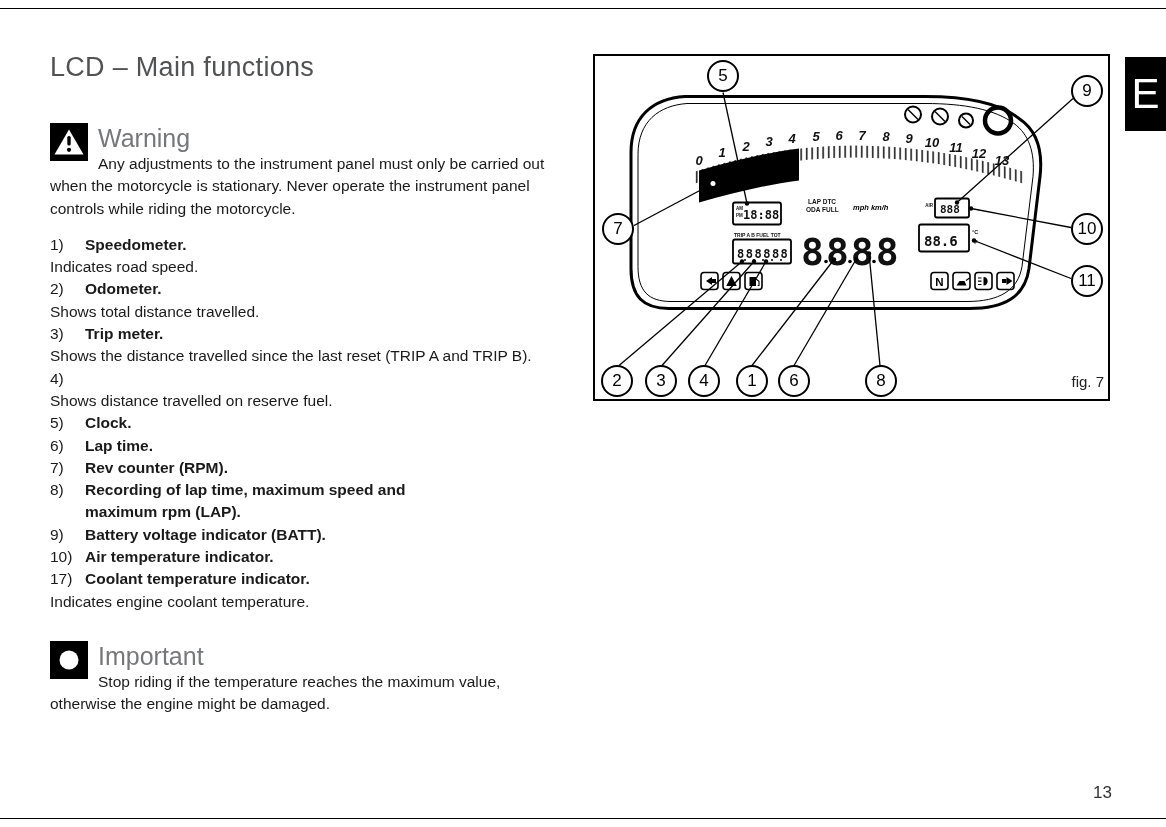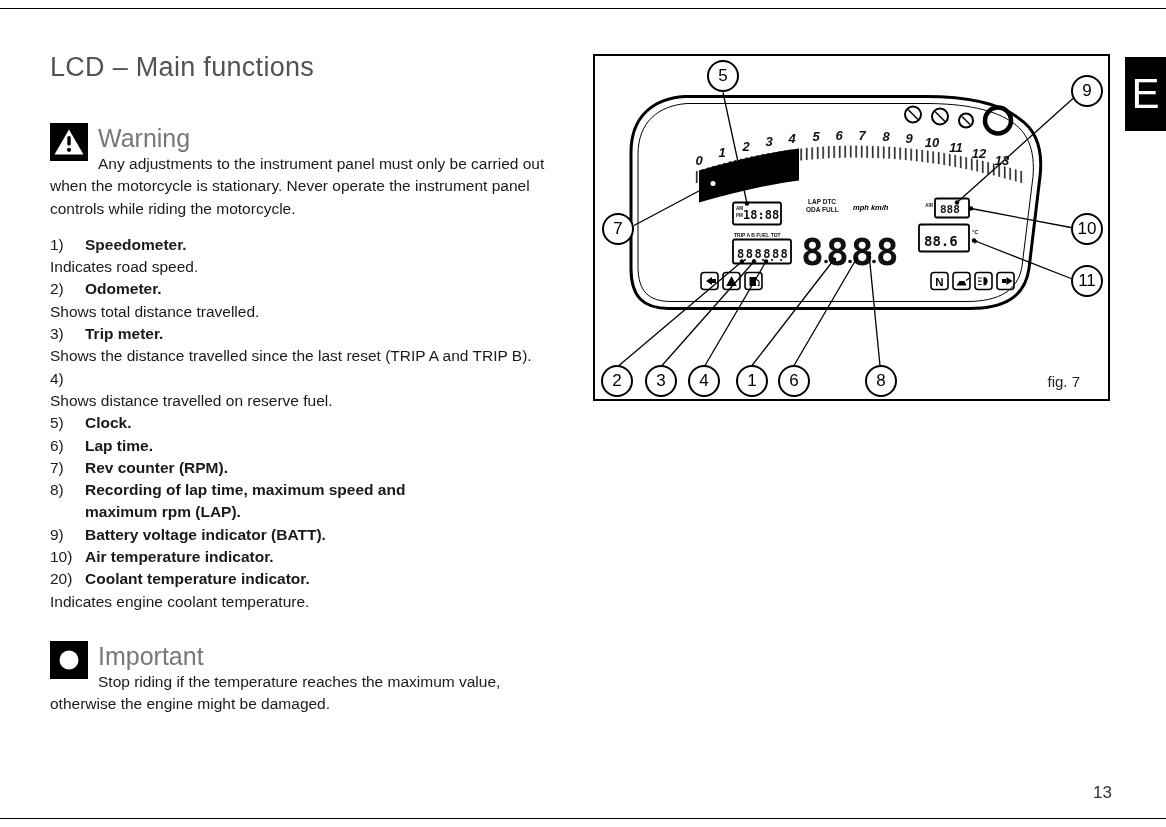--- a/index.html
+++ b/index.html
@@ -26,21 +26,21 @@
   .item .num { width:35px; flex:none; }
   .item .body { font-weight:700; max-width:370px; }
   .desc { font-size:15.5px; line-height:22.3px; }
   .important-sec { margin-top:28px; }
 
   
   .figure { position:absolute; left:593px; top:54px; width:517px; height:347px; border:2px solid #000; background:#fff; }
   .callout { position:absolute; width:32px; height:32px; border:2px solid #000; border-radius:50%;
              background:#fff; display:flex; align-items:center; justify-content:center;
              font-size:17px; color:#000; z-index:3; }
-  .fig-label { position:absolute; right:28px; bottom:9px; font-size:15px; color:#222; }
+  .fig-label { position:absolute; right:4px; bottom:9px; font-size:15px; color:#222; }
   .figure svg { position:absolute; left:0; top:0; }
   .tach { font:italic 700 13px "Liberation Sans",sans-serif; fill:#111; }
   .lcd-mono { font-family:"DejaVu Sans Mono",monospace; font-weight:700; fill:#111; }
   .tiny { font:700 5px "Liberation Sans",sans-serif; fill:#111; }
 </style>
 </head>
 <body>
 
 <div class="page">
   <div class="rule top"></div>
@@ -103,21 +103,21 @@
         </div>
       <div class="item">
           <span class="num">9)</span>
           <span class="body">Battery voltage indicator (BATT).</span>
         </div>
       <div class="item">
           <span class="num">10)</span>
           <span class="body">Air temperature indicator.</span>
         </div>
       <div class="item">
-          <span class="num">20)</span>
+          <span class="num">17)</span>
           <span class="body">Coolant temperature indicator.</span>
         </div>
       <div class="desc">Indicates engine coolant temperature.</div>
     </div>
 
     <div class="section important-sec">
       <div class="icon-box">
         <svg width="38" height="38" viewBox="0 0 38 38">
           <rect width="38" height="38" fill="#000"></rect>
           <circle cx="19" cy="19" r="9.5" fill="#fff"></circle>

